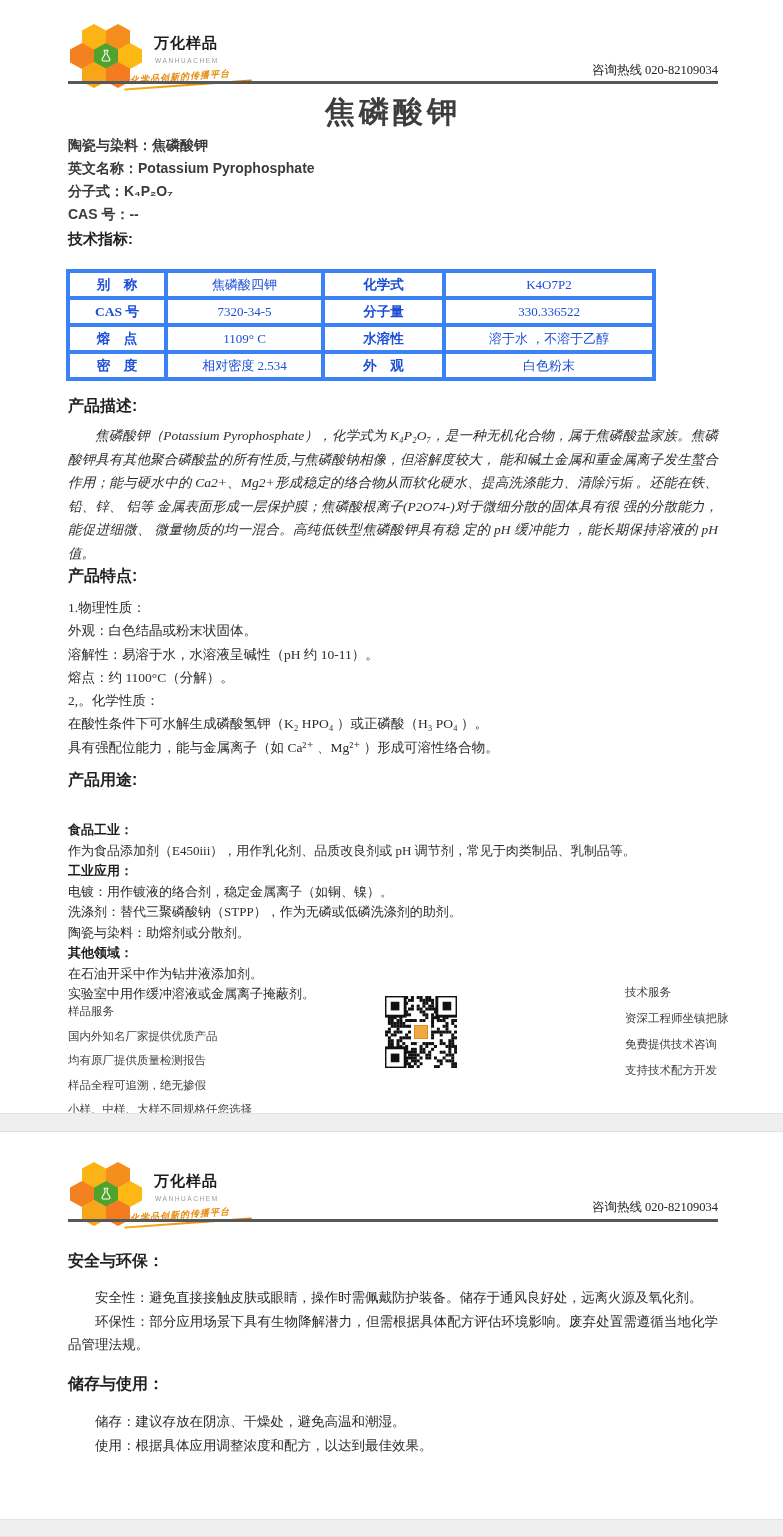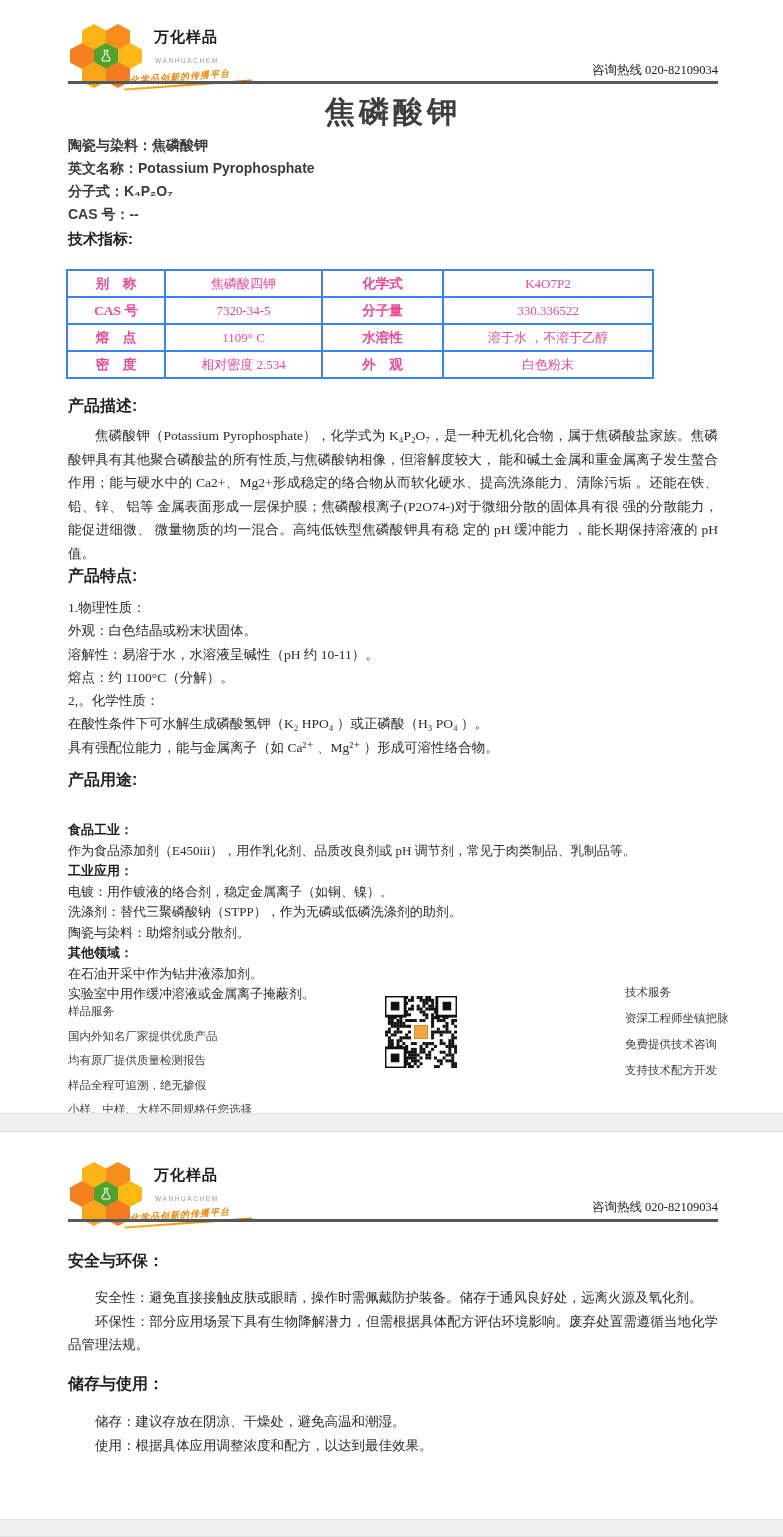--- a/index.html
+++ b/index.html
@@ -16,21 +16,21 @@
   .hex { position:absolute; width:24px; height:26px;
          clip-path:polygon(50% 0,100% 25%,100% 75%,50% 100%,0 75%,0 25%); }
   .hex.nw{left:14px;top:0;background:#fcb316;}
   .hex.ne{left:38px;top:0;background:#f68e1e;}
   .hex.w {left:2px; top:19px;background:#f48120;}
   .hex.c {left:26px;top:19px;background:#4fa32d;}
   .hex.e {left:50px;top:19px;background:#fdb813;}
   .hex.sw{left:14px;top:38px;background:#f9a51a;}
   .hex.se{left:38px;top:38px;background:#f47b20;}
   .flask { position:absolute; left:31px; top:25px; width:14px; height:14px; }
-  .logo-name { position:absolute; left:86px; top:4px; font-family:"Liberation Sans","DejaVu Sans",sans-serif;
+  .logo-name { position:absolute; left:86px; top:10px; font-family:"Liberation Sans","DejaVu Sans",sans-serif;
                font-size:15px; font-weight:700; color:#1c1c1c; letter-spacing:1px; }
   .logo-sub  { position:absolute; left:87px; top:33px; font-family:"Liberation Sans","DejaVu Sans",sans-serif;
                font-size:6.5px; color:#9a9a9a; letter-spacing:1.6px; }
   .logo-slogan { position:absolute; left:62px; top:45px; width:150px;
                font-family:"Liberation Serif","DejaVu Serif",serif; font-style:italic;
                font-size:9px; font-weight:700; color:#e88a0c; transform:rotate(-4deg); letter-spacing:1px; }
   .logo-swoosh { position:absolute; left:56px; top:60px; width:128px; height:2px;
                background:linear-gradient(90deg,#f9b016,#e87c0a); transform:rotate(-4deg); border-radius:2px; }
 
   .hotline { font-family:"Liberation Serif","DejaVu Serif",serif; font-size:12.5px; color:#222; }
@@ -40,26 +40,26 @@
   .doc-title { width:650px; left:68px; text-align:center; font-size:30px; font-weight:600;
                color:#3d3d3d; letter-spacing:4px; }
   .info-block { left:68px; font-family:"Liberation Sans","DejaVu Sans",sans-serif;
                 font-size:14px; color:#3b3b3b; line-height:23px; font-weight:600; }
   .info-block .strong { font-weight:700; }
   .sec-head { left:68px; font-family:"Liberation Sans","DejaVu Sans",sans-serif;
               font-size:16px; font-weight:700; color:#1f1f1f; }
 
   
   table.spec { border-collapse:collapse; table-layout:fixed; }
-  table.spec td { border:2px solid #3b82f6; height:27px; text-align:center; vertical-align:middle;
-                  font-size:13px; color:#ec4899; padding:0 2px; overflow:hidden; }
+  table.spec td { border:4px solid #3b82f6; height:27px; text-align:center; vertical-align:middle;
+                  font-size:13px; color:#1d4ed8; padding:0 2px; overflow:hidden; }
   table.spec td.lbl { font-weight:700; font-size:13.5px; }
 
   .body-para { width:650px; left:68px; text-align:justify; font-size:13.5px; color:#2c2c2c; }
-  .desc { line-height:23.5px; text-indent:2em; }
+  .desc { line-height:23.5px; text-indent:2em;font-style:italic; }
   .plain-list { line-height:23.3px; }
   .uses { font-size:13px; line-height:20.5px; }
   .uses .sub { font-weight:700; color:#1d1d1d; }
   .indent2 { text-indent:2em; }
   .p2para { line-height:23.5px; }
 
   
   .svc { font-family:"Liberation Sans","DejaVu Sans",sans-serif; font-size:11.5px; color:#3f3f3f; }
   .svc div { margin-bottom:9.5px; white-space:nowrap; }
 

